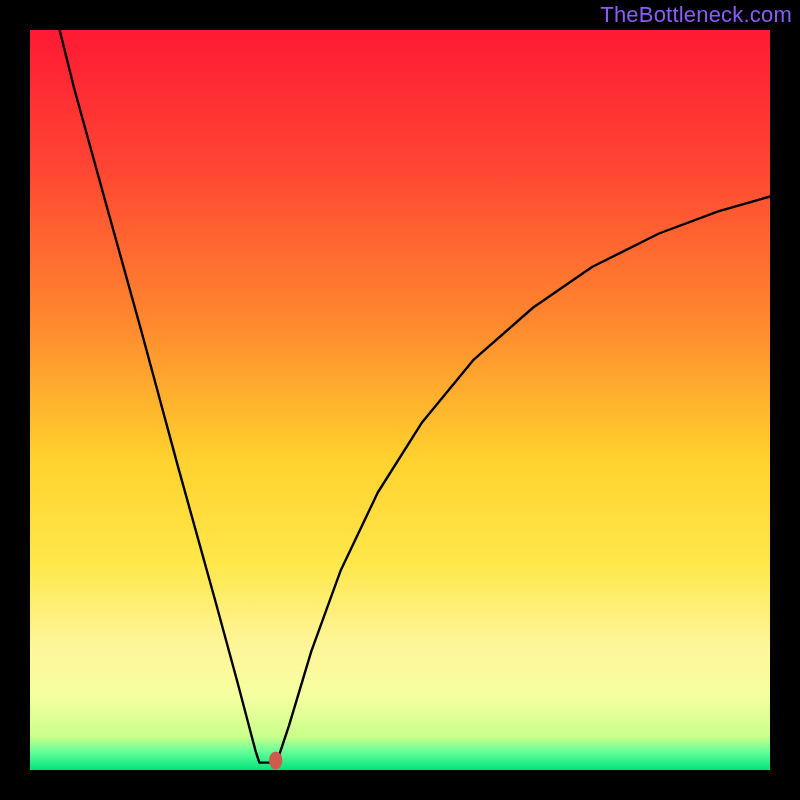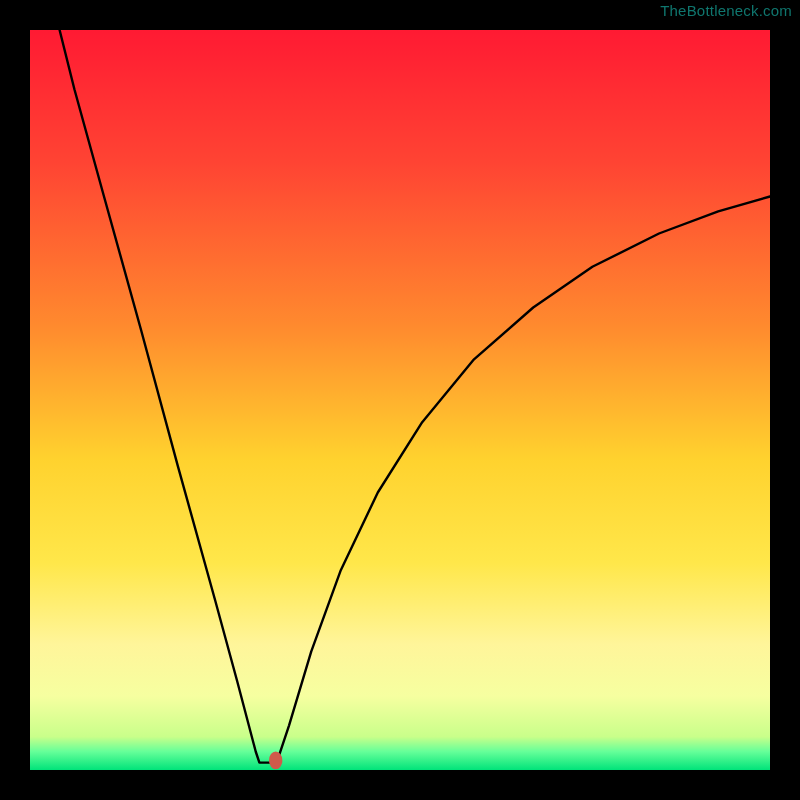--- a/index.html
+++ b/index.html
@@ -14,22 +14,22 @@
   .frame {
     position: relative;
     width: 800px;
     height: 800px;
     background: #000;
   }
   .watermark {
     position: absolute;
     top: 2px;
     right: 8px;
-    color: #0f766e;
-    font-size: 15px;
+    color: #8b5cf6;
+    font-size: 22px;
     font-weight: 500;
     letter-spacing: 0.2px;
     z-index: 10;
     user-select: none;
   }
   svg {
     position: absolute;
     top: 0;
     left: 0;
   }

